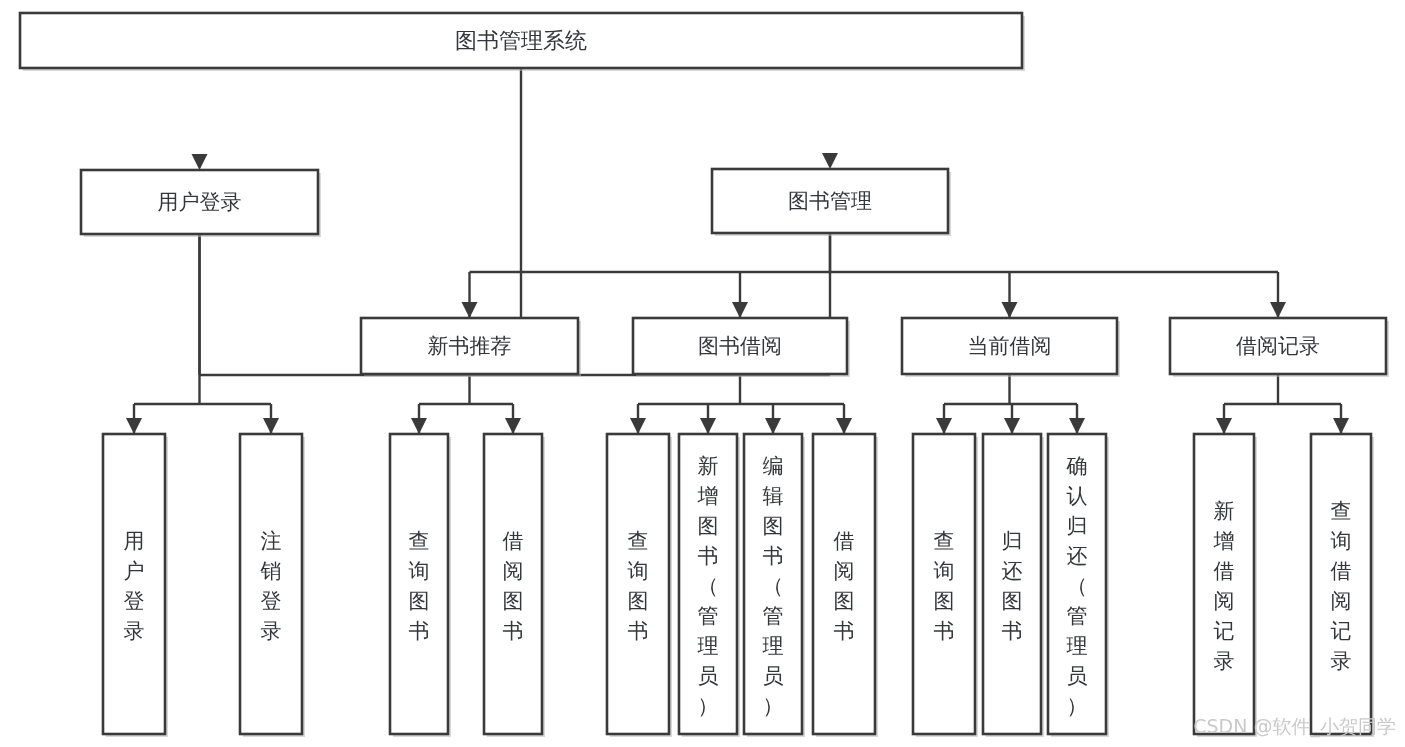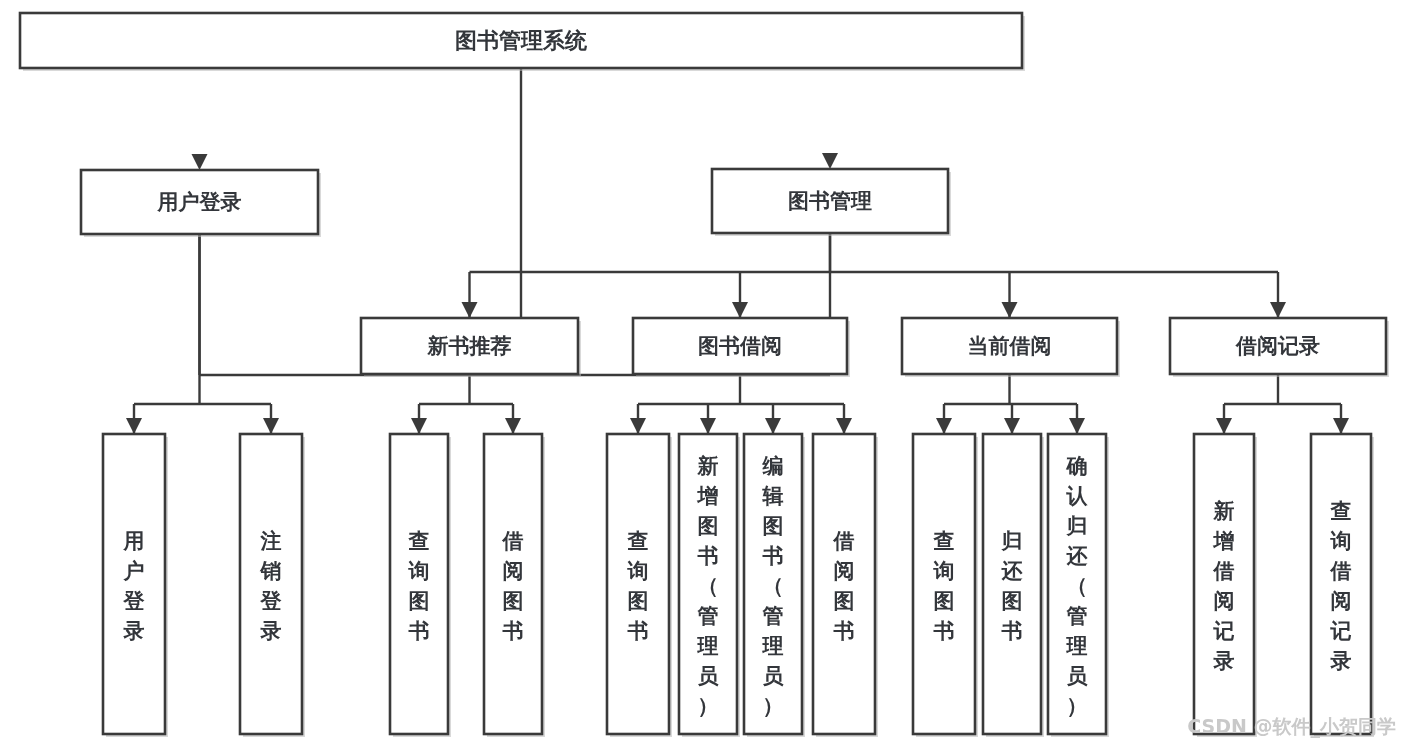--- a/index.html
+++ b/index.html
@@ -11,21 +11,20 @@
     width: 1405px;
     height: 747px;
     font-family: "DejaVu Sans", "Liberation Sans", sans-serif;
     overflow: hidden;
     position: relative;
   }
   #diagram-root {
     position: relative;
     width: 1405px;
     height: 589px;
-    font-weight: bold;
   }
   svg.diagram-canvas {
     position: absolute;
     top: 0;
     left: 0;
     width: 1405px;
     height: 747px;
     display: block;
   }
   .node-box {

